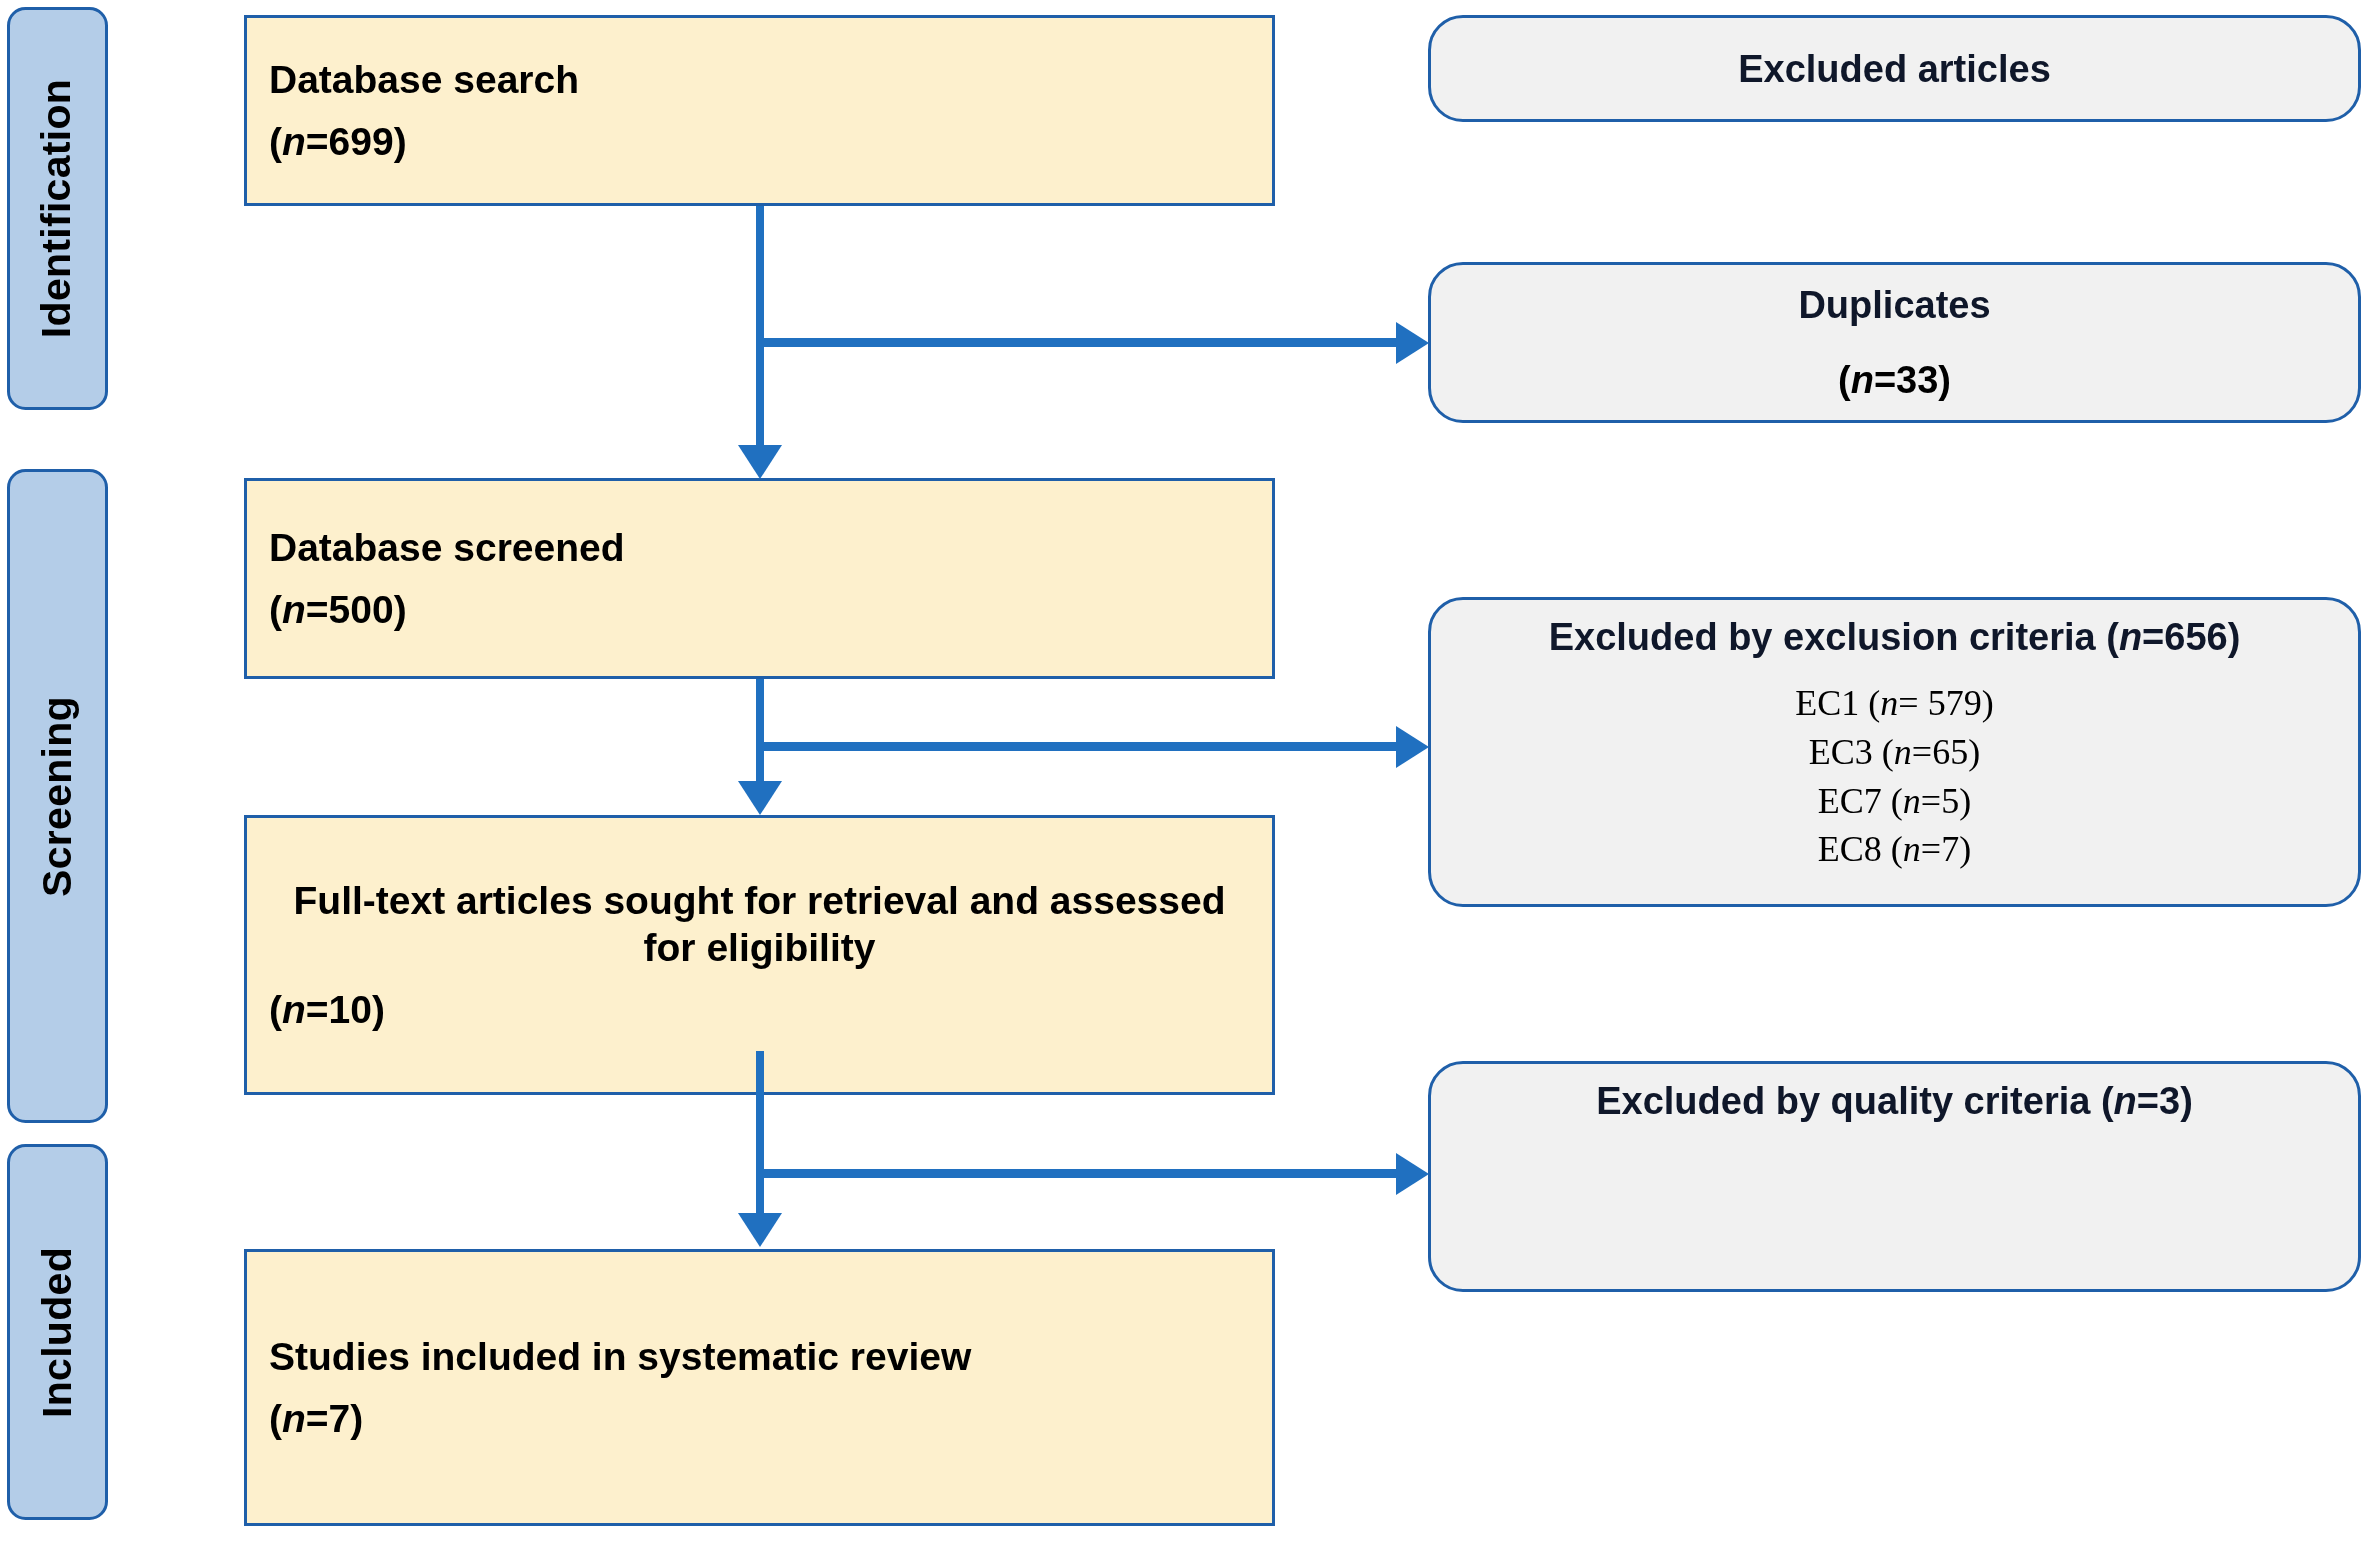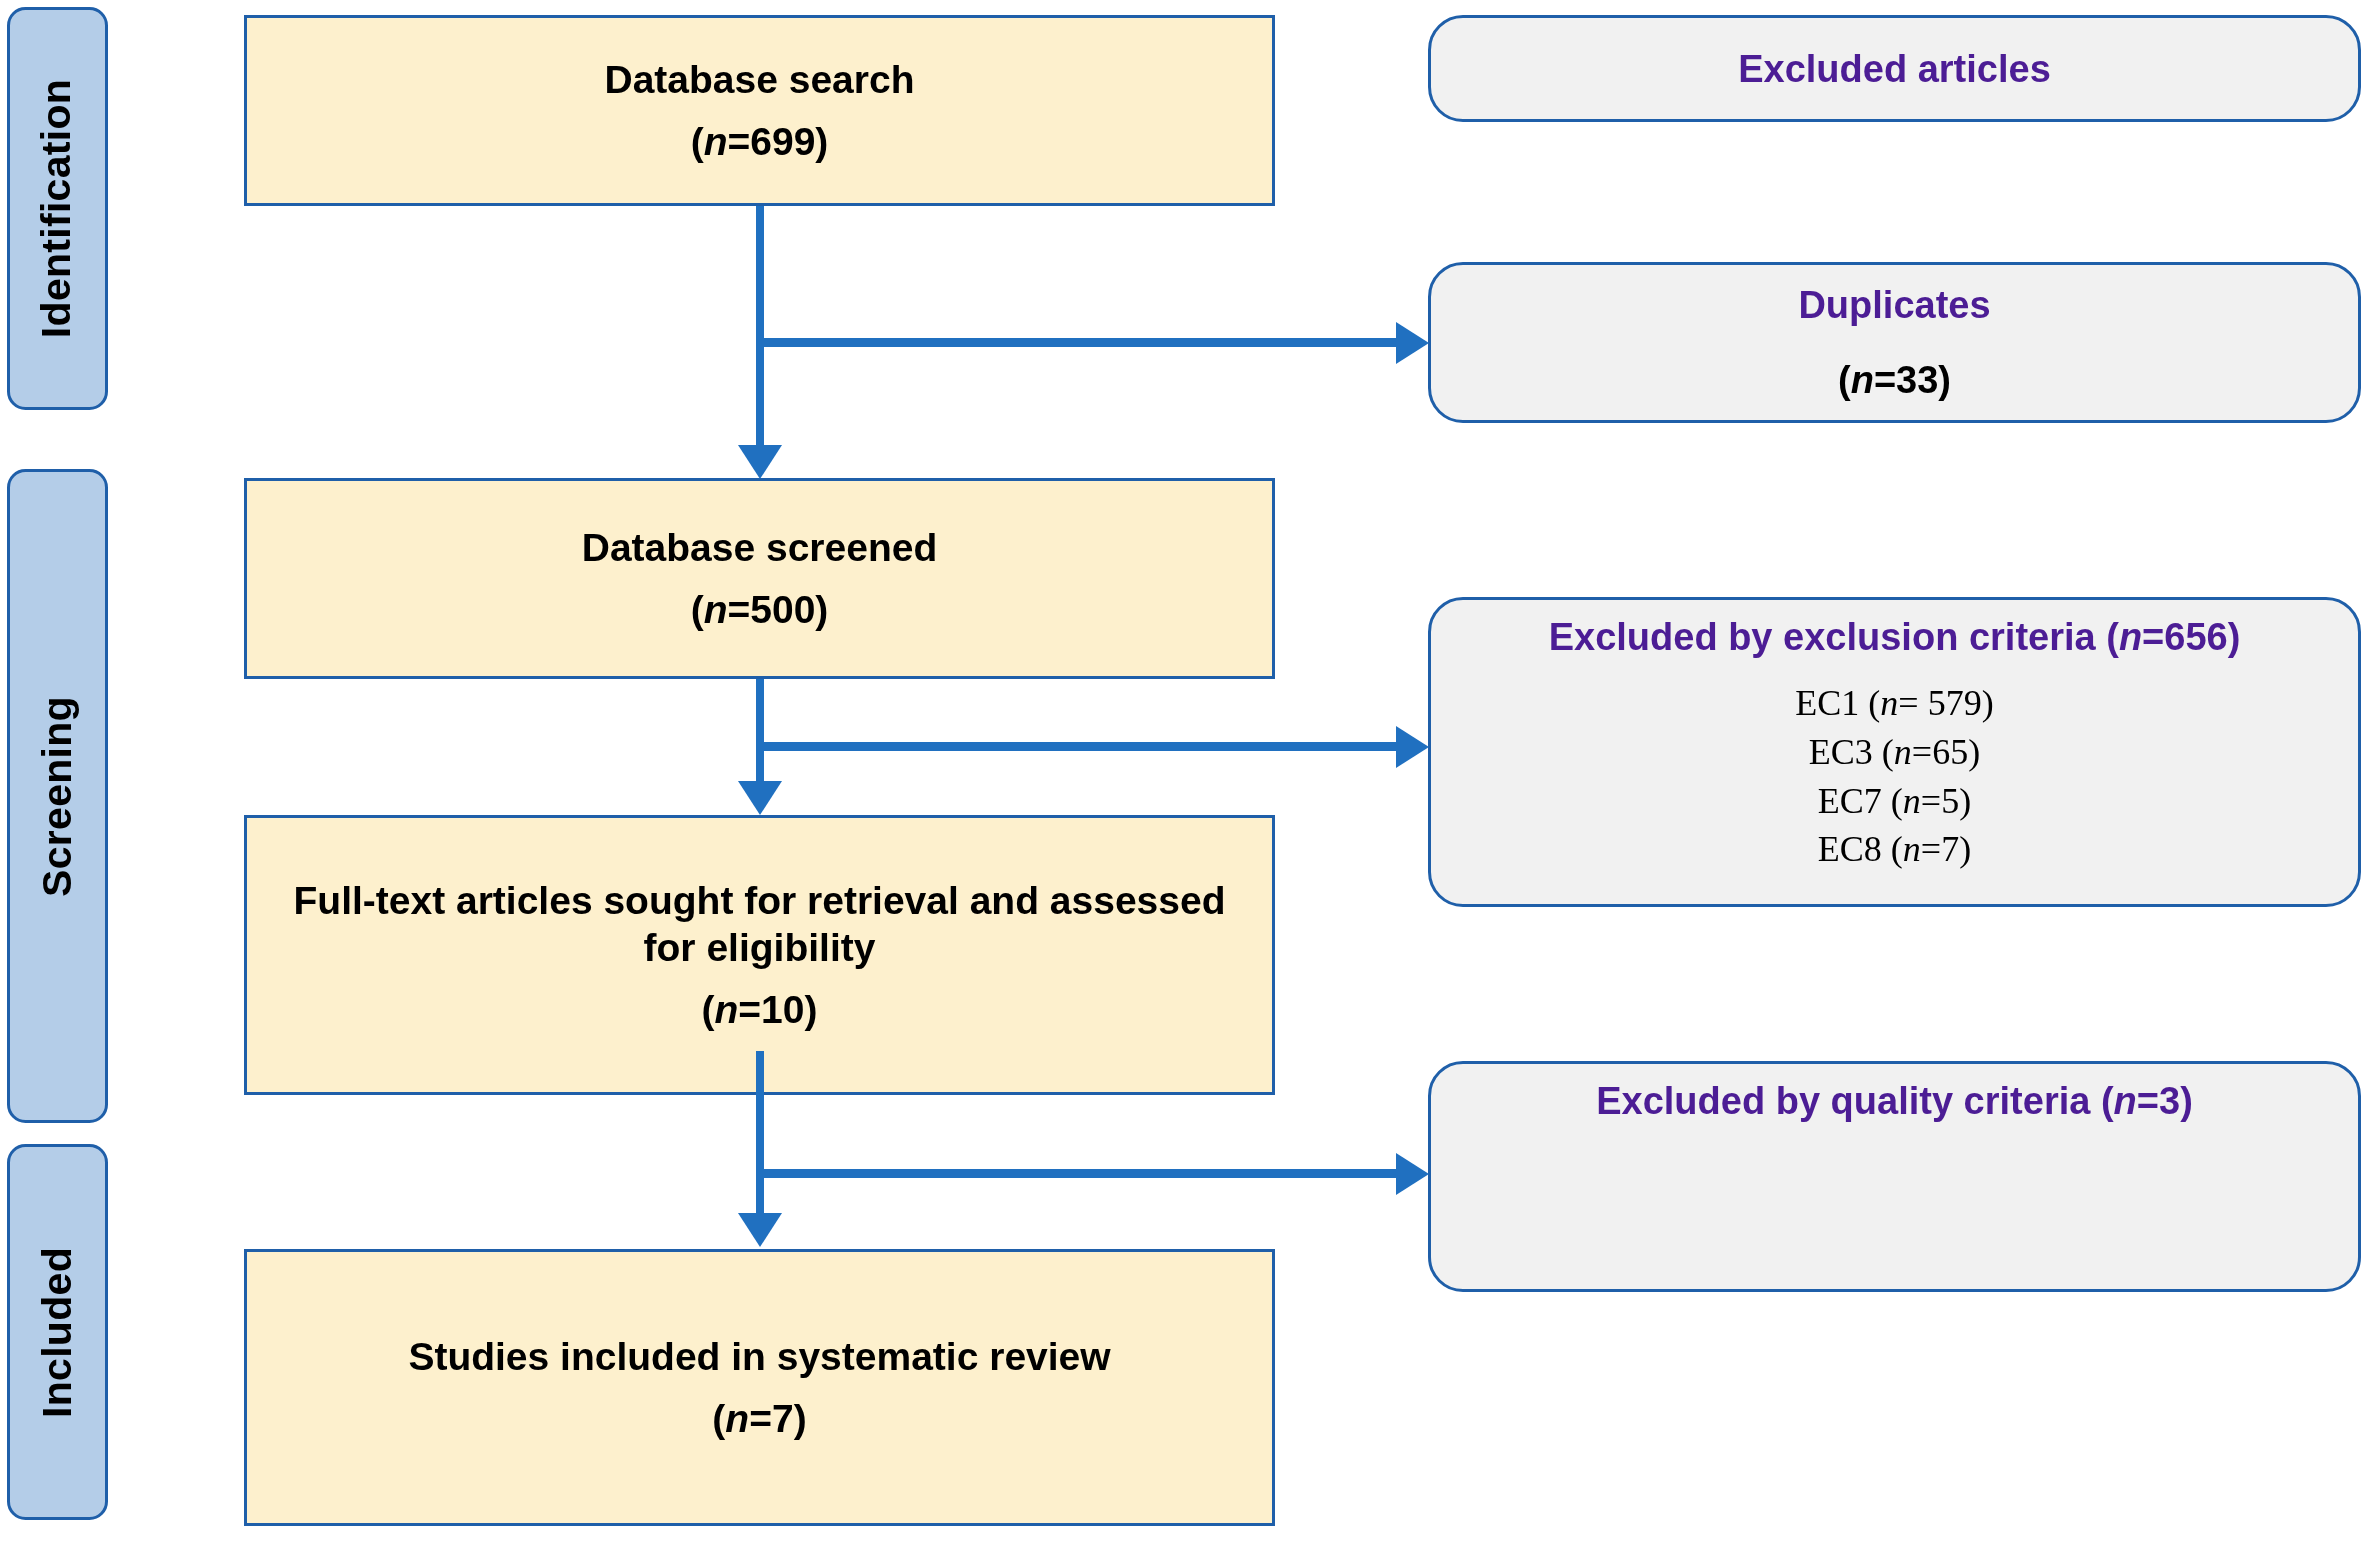--- a/index.html
+++ b/index.html
@@ -39,21 +39,21 @@
   }
 
   
   .flow-box {
     position: absolute;
     background: #fdf0cd;
     border: 3.8px solid #1f5fa9;
     box-sizing: border-box;
     display: flex;
     flex-direction: column;
-    align-items: center;
+    align-items: flex-start;
     justify-content: center;
     text-align: center;
     padding: 5.4px 22px;
   }
   .flow-box .line {
     font-weight: bold;
     color: #000000;
     font-size: 39px;
     line-height: 1.22;
   }
@@ -74,21 +74,21 @@
     box-sizing: border-box;
     display: flex;
     flex-direction: column;
     align-items: center;
     text-align: center;
     padding: 14px 19.6px;
   }
   .excl-box.center-only { justify-content: center; }
   .excl-box .excl-title {
     font-weight: bold;
-    color: #4c1d95;
+    color: #0f172a;
     font-size: 38px;
     line-height: 1.22;
   }
   .excl-box .excl-count {
     font-weight: bold;
     color: #000000;
     font-size: 38px;
     line-height: 1.22;
     margin-top: 8px;
   }

